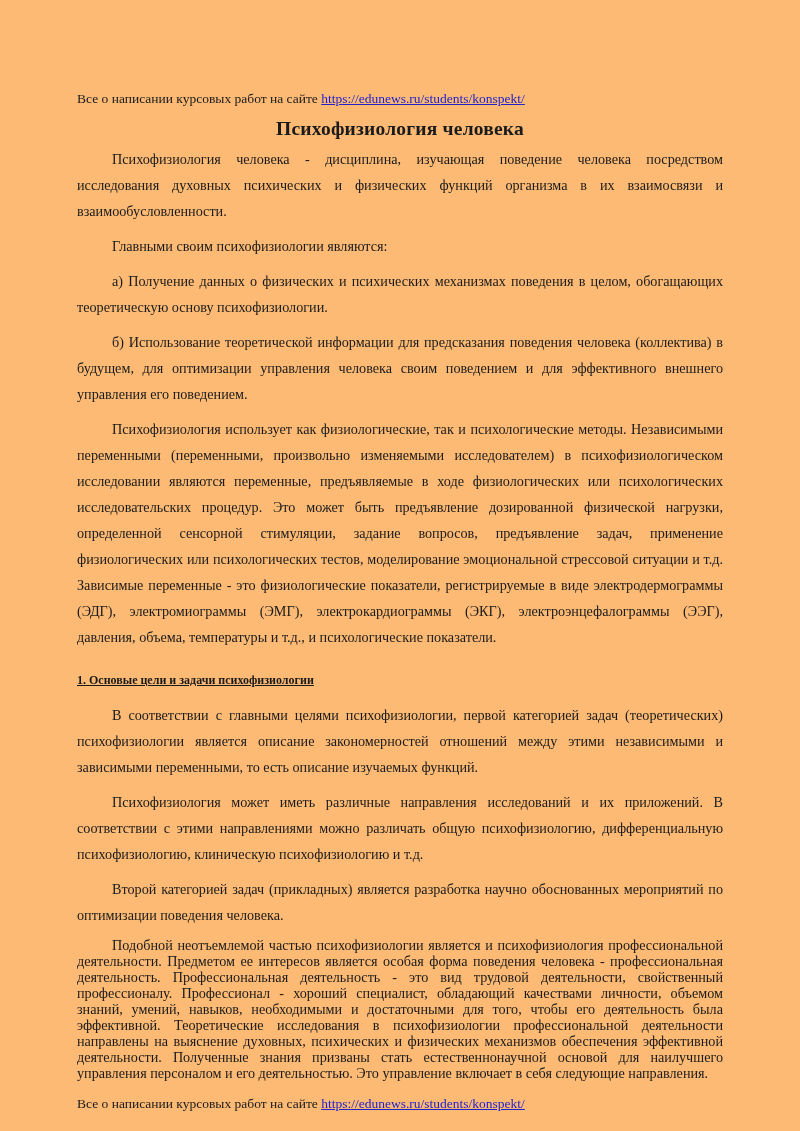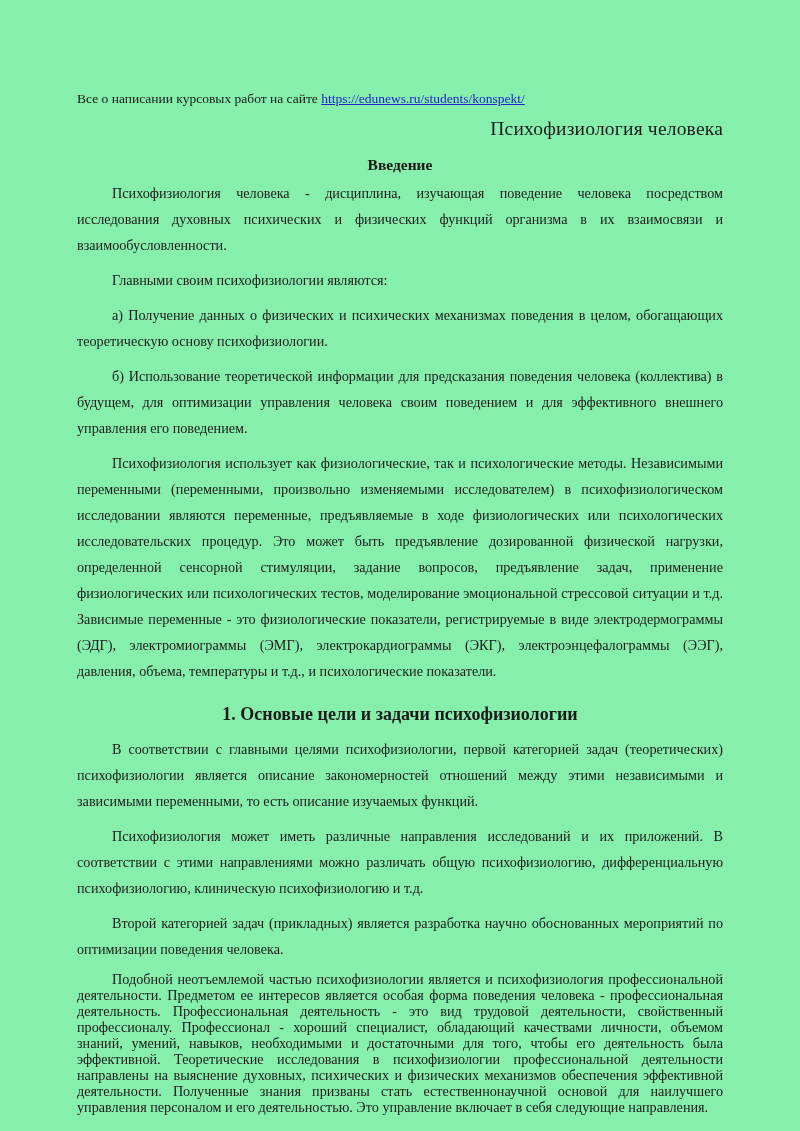--- a/index.html
+++ b/index.html
@@ -12,21 +12,21 @@
     width: 800px;
     height: 1131px;
     font-family: "Liberation Serif", "DejaVu Serif", serif;
     color: #1a1a1a;
     -webkit-font-smoothing: antialiased;
   }
   .page {
     position: relative;
     width: 800px;
     height: 1131px;
-    background: #86efac;
+    background: #fdba74;
     box-sizing: border-box;
     padding: 90px 77px 0 77px;
   }
   .content {
     width: 646px;
   }
   .header-line {
     font-size: 13.5px;
     line-height: 18px;
     text-align: left;
@@ -39,39 +39,40 @@
     text-align: left;
     margin: 14px 0 0 0;
     white-space: nowrap;
   }
   .src-link {
     color: #2222cc;
     text-decoration: underline;
   }
   h1.doc-title {
     font-size: 19.5px;
-    font-weight: normal;
-    text-align: right;
+    font-weight: bold;
+    text-align: center;
     margin: 8px 0 0 0;
     line-height: 26px;
     letter-spacing: 0.2px;
   }
   h2.doc-subtitle {
     font-size: 15.5px;
     font-weight: bold;
     text-align: center;
     margin: 12px 0 0 0;
     line-height: 22px;
   }
   h2.section-title {
-    font-size: 18px;
+    font-size: 12px;
     font-weight: bold;
-    text-align: center;
+    text-align: left;
     margin: 18px 0 10px 0;
     line-height: 24px;
+    text-decoration: underline;
   }
   p.body-par {
     font-size: 14.2px;
     line-height: 26px;
     text-align: justify;
     text-indent: 35px;
     margin: 0 0 9px 0;
     hyphens: none;
   }
   p.body-par.tight {
@@ -86,21 +87,20 @@
 </head>
 <body>
 
 <div class="page">
   <div class="content">
 
     <p class="header-line"><span>Все о написании курсовых работ на сайте </span><a class="src-link" href="#" style="color: rgb(34, 34, 204);">https://edunews.ru/students/konspekt/</a></p>
 
     <h1 class="doc-title">Психофизиология человека</h1>
 
-    <h2 class="doc-subtitle">Введение</h2>
 
     <div class="spacer-sm"></div>
 
     <p class="body-par">Психофизиология человека - дисциплина, изучающая поведение человека посредством исследования духовных психических и физических функций организма в их взаимосвязи и взаимообусловленности.</p>
     <p class="body-par">Главными своим психофизиологии являются:</p>
     <p class="body-par">а) Получение данных о физических и психических механизмах поведения в целом, обогащающих теоретическую основу психофизиологии.</p>
     <p class="body-par">б) Использование теоретической информации для предсказания поведения человека (коллектива) в будущем, для оптимизации управления человека своим поведением и для эффективного внешнего управления его поведением.</p>
     <p class="body-par">Психофизиология использует как физиологические, так и психологические методы. Независимыми переменными (переменными, произвольно изменяемыми исследователем) в психофизиологическом исследовании являются переменные, предъявляемые в ходе физиологических или психологических исследовательских процедур. Это может быть предъявление дозированной физической нагрузки, определенной сенсорной стимуляции, задание вопросов, предъявление задач, применение физиологических или психологических тестов, моделирование эмоциональной стрессовой ситуации и т.д. Зависимые переменные - это физиологические показатели, регистрируемые в виде электродермограммы (ЭДГ), электромиограммы (ЭМГ), электрокардиограммы (ЭКГ), электроэнцефалограммы (ЭЭГ), давления, объема, температуры и т.д., и психологические показатели.</p>
 
     <h2 class="section-title">1. Основые цели и задачи психофизиологии</h2>

